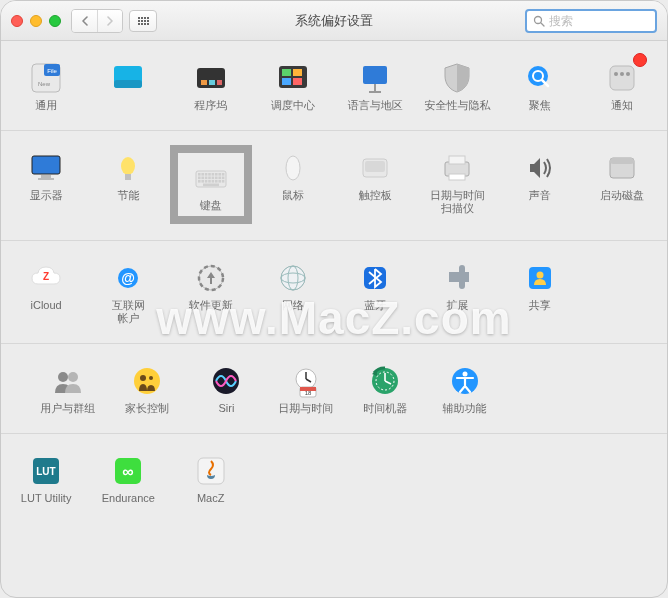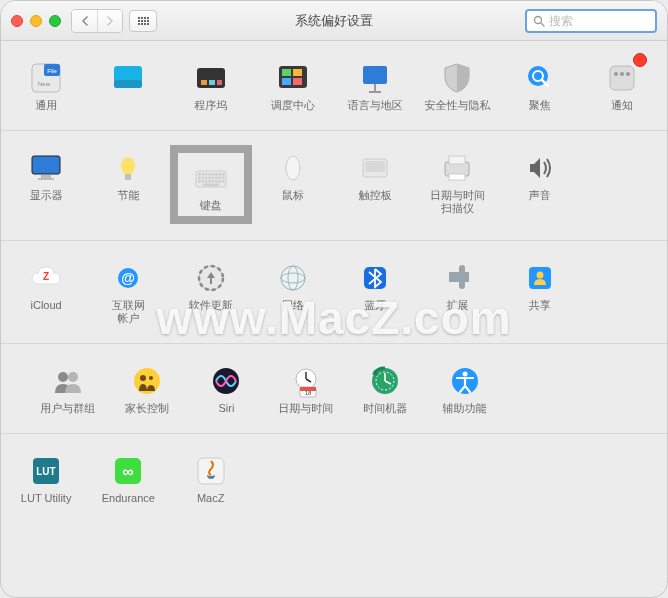--- a/index.html
+++ b/index.html
@@ -324,20 +324,29 @@
         <div class="item">
           <div class="iconbox">
             <svg width="40" height="40" viewBox="0 0 40 40">
               <path d="M10 16 H14 L20 10 V30 L14 24 H10 Z" fill="#666"></path>
               <path d="M24 14 Q28 20 24 26" fill="none" stroke="#666" stroke-width="2"></path>
               <path d="M27 11 Q33 20 27 29" fill="none" stroke="#666" stroke-width="2"></path>
             </svg>
           </div>
           <div class="label">声音</div>
         </div>
+        <div class="item">
+          <div class="iconbox">
+            <svg width="40" height="40" viewBox="0 0 40 40">
+              <rect x="8" y="10" width="24" height="20" rx="3" fill="#d8d8d8" stroke="#aaa"></rect>
+              <rect x="8" y="10" width="24" height="6" rx="3" fill="#c6c6c6"></rect>
+            </svg>
+          </div>
+          <div class="label">启动磁盘</div>
+        </div>
       </div>
       <div class="section" style="grid-template-columns: repeat(8, 1fr);">
         <div class="item">
           <div class="iconbox">
             <svg width="40" height="40" viewBox="0 0 40 40">
               <path d="M12 26 Q6 26 6 20 Q6 15 12 15 Q13 9 20 9 Q27 9 28 15 Q34 15 34 20 Q34 26 28 26 Z" fill="#fff" stroke="#ddd"></path>
               <text x="20" y="22" font-size="10" fill="#ff3b30" text-anchor="middle" font-weight="bold">Z</text>
             </svg>
           </div>
           <div class="label">iCloud</div>

